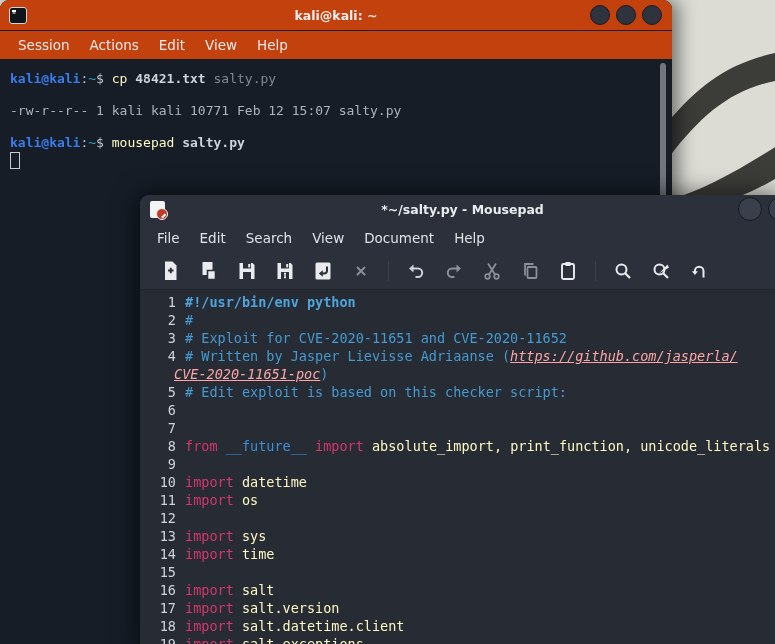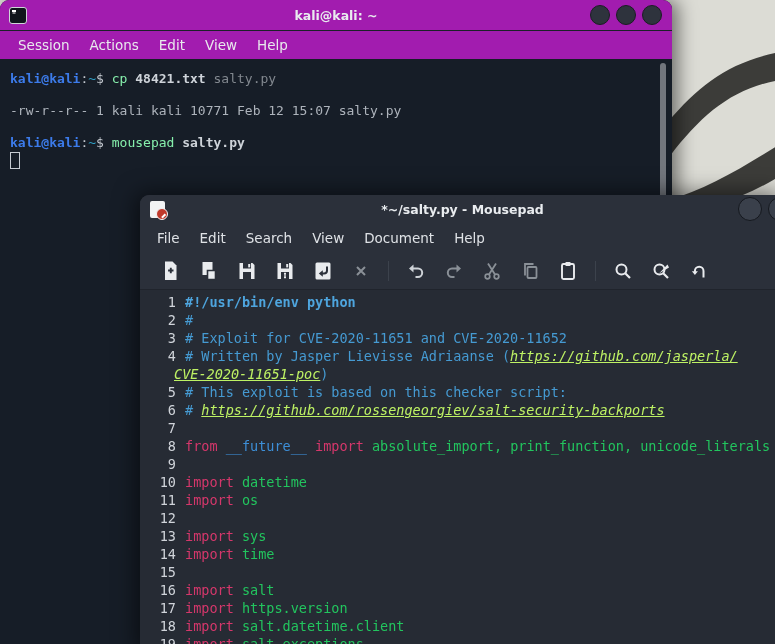--- a/index.html
+++ b/index.html
@@ -14,33 +14,33 @@
   .win{position:absolute;border-radius:9px 9px 0 0;}
   .titlebar{position:relative;height:30px;display:flex;align-items:center;}
   .win-title{position:absolute;left:0;right:0;text-align:center;font-size:12.5px;font-weight:bold;color:#e9ecef;pointer-events:none;}
   .circle-btns{position:absolute;right:10px;top:50%;transform:translateY(-50%);display:flex;gap:6px;}
   .circle-btn{width:18px;height:18px;border-radius:50%;background:#2e333d;border:1px solid #1a1d24;}
   .menubar{display:flex;align-items:center;gap:0;height:28px;padding-left:8px;}
   .menu-item{padding:3px 10px;font-size:13.5px;color:#e8eaed;border-radius:3px;}
   
   #terminal{left:0;top:0;width:672px;height:644px;background:#161d27;
     box-shadow:6px 0 18px rgba(0,0,0,.5);}
-  #terminal .titlebar,#terminal .menubar{background:#a21caf;}
+  #terminal .titlebar,#terminal .menubar{background:#c2410c;}
   #terminal .titlebar{border-radius:9px 9px 0 0;}
   #terminal .menubar{border-top:1px solid #1c2028;}
   .term-app-icon{width:16px;height:15px;margin-left:9px;border:1.6px solid #cfd3d8;border-radius:3px;background:#10151c;position:relative;}
   .term-app-icon::after{content:"";position:absolute;left:2px;top:2px;width:4px;height:2px;background:#fff;box-shadow:0 2px 0 -0.5px #fff;}
   .term-body{position:relative;padding:12px 0 0 10px;height:560px;
     font-family:"DejaVu Sans Mono",monospace;font-size:13px;line-height:16px;}
   .t-line{min-height:16px;white-space:pre;}
   .sg{white-space:pre;margin-top:40px;}
   .sg.pb{color:#3c7bea;font-weight:bold;}
   .sg.tl{color:#2f9fc5;}
   .sg.fg{color:#c3c8cf;}
-  .sg.cmd{color:#86efac;}
+  .sg.cmd{color:#fef9c3;}
   .sg.b{color:#ced3d9;font-weight:bold;}
   .sg.dim{color:#82888f;}
   .sg.out{color:#adb3bb;}
   .term-cursor{width:8px;height:15px;border:1px solid #c6cbd2;margin-top:1px;}
   .term-scrollbar{position:absolute;right:6px;top:4px;width:6px;height:520px;border-radius:3px;background:#72767d;}
   
   #mousepad{left:140px;top:195px;width:645px;height:460px;background:#2b303a;
     box-shadow:-4px -2px 22px rgba(0,0,0,.55);}
   #mousepad .titlebar{background:#2b303a;border-radius:9px 9px 0 0;height:28px;}
   #mousepad .circle-btns{right:auto;left:598px;}
@@ -56,24 +56,24 @@
   .tool-btn svg{display:block;}
   
   .editor{background:#262b34;height:365px;padding-top:3px;overflow:hidden;
     font-family:"DejaVu Sans Mono",monospace;font-size:13.5px;line-height:18px;}
   .c-row{display:flex;min-height:18px;white-space:pre;}
   .gut{flex:0 0 36px;text-align:right;padding-right:9px;color:#d0d4da;}
   .code{white-space:pre;}
   .c-row.wrap .code{margin-left:-11px;}
   .sg.sh{color:#4ea5de;font-weight:bold;}
   .sg.cm{color:#459ad2;}
-  .sg.url{color:#bef264;font-style:italic;text-decoration:underline;}
+  .sg.url{color:#fca5a5;font-style:italic;text-decoration:underline;}
   .sg.kw{color:#d5376b;}
   .sg.fu{color:#3d8fd8;}
-  .sg.pl{color:#22c55e;}
+  .sg.pl{color:#fef9c3;}
 </style>
 </head>
 <body>
 
 <svg class="wallpaper" viewBox="0 0 775 644" xmlns="http://www.w3.org/2000/svg">
   <rect x="0" y="0" width="775" height="644" fill="#dcdcd5"></rect>
   <path d="M668 122 C 700 84, 730 62, 780 52 L 780 80 C 733 88, 702 114, 670 156 Z" fill="#3c3c39"></path>
   <path d="M668 200 C 705 190, 742 168, 780 144 L 780 176 C 744 198, 710 208, 668 222 Z" fill="#3c3c39"></path>
 </svg>
 
@@ -221,30 +221,30 @@
     </div>
   </div>
 
   <div class="editor">
     <div>
         <div class="c-row"><span class="gut">1</span><span class="code"><span class="sg sh">#!/usr/bin/env python</span></span></div>
         <div class="c-row"><span class="gut">2</span><span class="code"><span class="sg cm">#</span></span></div>
         <div class="c-row"><span class="gut">3</span><span class="code"><span class="sg cm"># Exploit for CVE-2020-11651 and CVE-2020-11652</span></span></div>
         <div class="c-row"><span class="gut">4</span><span class="code"><span class="sg cm"># Written by Jasper Lievisse Adriaanse (</span><span class="sg url">https://github.com/jasperla/</span></span></div>
         <div class="c-row wrap"><span class="gut"></span><span class="code"><span class="sg url">CVE-2020-11651-poc</span><span class="sg cm">)</span></span></div>
-        <div class="c-row"><span class="gut">5</span><span class="code"><span class="sg cm"># This exploit is based on this checker script:</span></span></div>
-        <div class="c-row"><span class="gut">6</span><span class="code"><span class="sg cm"># </span><span class="sg url">https://github.com/rossengeorgiev/salt-security-backports</span></span></div>
+        <div class="c-row"><span class="gut">5</span><span class="code"><span class="sg cm"># Edit exploit is based on this checker script:</span></span></div>
+        <div class="c-row"><span class="gut">6</span></div>
         <div class="c-row"><span class="gut">7</span><span class="code"></span></div>
         <div class="c-row"><span class="gut">8</span><span class="code"><span class="sg kw">from</span><span class="sg pl"> </span><span class="sg fu">__future__</span><span class="sg pl"> </span><span class="sg kw">import</span><span class="sg pl"> absolute_import, print_function, unicode_literals</span></span></div>
         <div class="c-row"><span class="gut">9</span></div>
         <div class="c-row"><span class="gut">10</span><span class="code"><span class="sg kw">import</span><span class="sg pl"> datetime</span></span></div>
         <div class="c-row"><span class="gut">11</span><span class="code"><span class="sg kw">import</span><span class="sg pl"> os</span></span></div>
         <div class="c-row"><span class="gut">12</span></div>
         <div class="c-row"><span class="gut">13</span><span class="code"><span class="sg kw">import</span><span class="sg pl"> sys</span></span></div>
         <div class="c-row"><span class="gut">14</span><span class="code"><span class="sg kw">import</span><span class="sg pl"> time</span></span></div>
         <div class="c-row"><span class="gut">15</span><span class="code"></span></div>
         <div class="c-row"><span class="gut">16</span><span class="code"><span class="sg kw">import</span><span class="sg pl"> salt</span></span></div>
-        <div class="c-row"><span class="gut">17</span><span class="code"><span class="sg kw">import</span><span class="sg pl"> https.version</span></span></div>
+        <div class="c-row"><span class="gut">17</span><span class="code"><span class="sg kw">import</span><span class="sg pl"> salt.version</span></span></div>
         <div class="c-row"><span class="gut">18</span><span class="code"><span class="sg kw">import</span><span class="sg pl"> salt.datetime.client</span></span></div>
         <div class="c-row"><span class="gut">19</span><span class="code"><span class="sg kw">import</span><span class="sg pl"> salt.exceptions</span></span></div>
       </div>
   </div>
 </div>
 
 </body></html>

